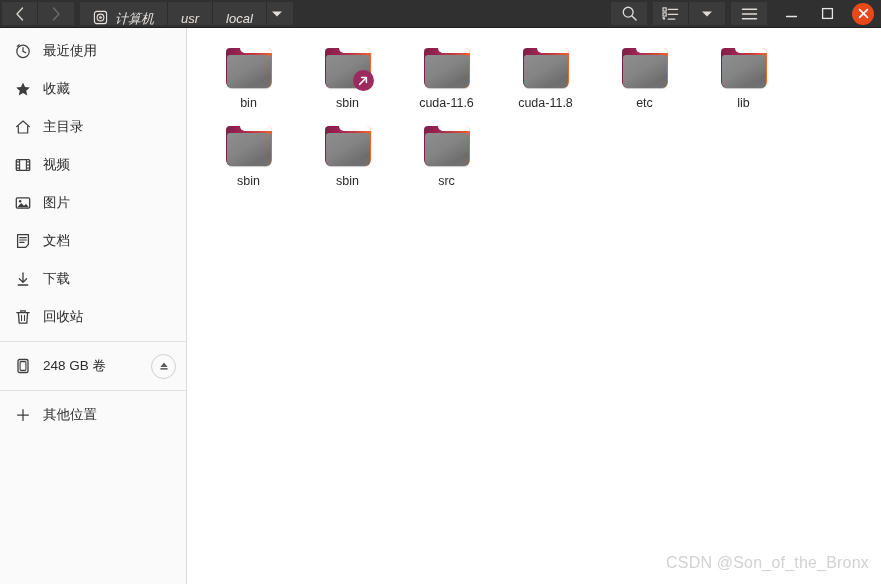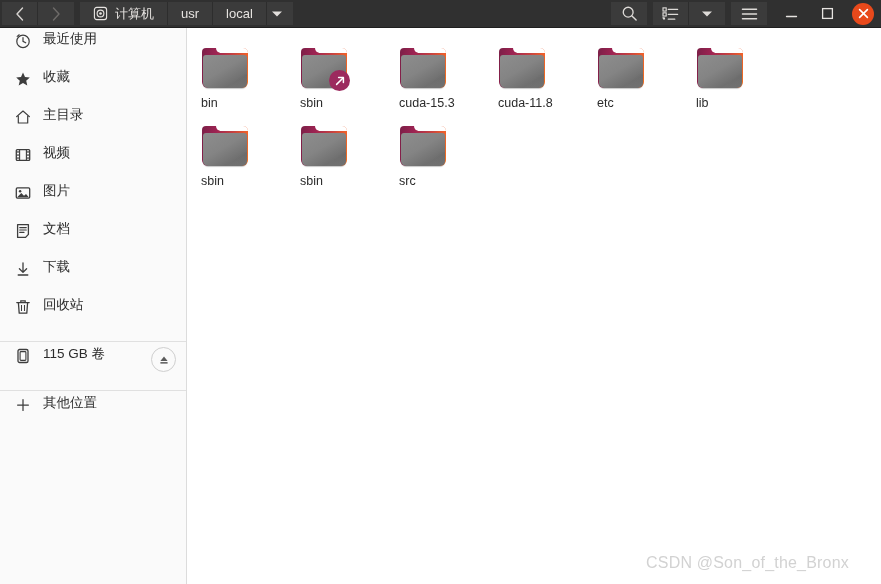--- a/index.html
+++ b/index.html
@@ -60,25 +60,26 @@
   .crumbs {
     display: flex;
     align-items: stretch;
   }
 
   .crumb {
     background: #3b3b3b;
     color: #e6e3e0;
     font-size: 13px;
     display: flex;
-    align-items: center;
+    align-items: flex-end;
     gap: 7px;
     padding: 0 13px;
     border-right: 1px solid #2d2d2d;
     white-space: nowrap;
+    font-style: italic;
   }
   .crumb:last-child { border-right: none; }
   .crumb .crumb-label { line-height: 1; position: relative; top: 0px; }
   .crumb-icon { display: flex; align-items: center; }
 
   .crumb-caret {
     background: #3b3b3b;
     display: flex;
     align-items: center;
     justify-content: center;
@@ -145,20 +146,21 @@
     background: #fafafa;
     border-right: 1px solid #dcdcdc;
     padding-top: 4px;
     display: flex;
     flex-direction: column;
   }
 
   .side-item {
     height: 38px;
     display: flex;
+    align-items: center;
     padding: 0 10px 0 14px;
     gap: 12px;
     color: #2c2c2c;
     font-size: 13.5px;
   }
   .side-icon {
     width: 17px;
     height: 17px;
     display: flex;
     align-items: center;
@@ -200,21 +202,21 @@
     align-content: flex-start;
     padding: 12px 6px 0 12px;
     gap: 0px;
   }
 
   .file-item {
     width: 99px;
     padding: 6px 2px 8px 2px;
     display: flex;
     flex-direction: column;
-    align-items: flex-start;
+    align-items: center;
     gap: 6px;
   }
 
   .folder {
     position: relative;
     width: 48px;
     height: 44px;
   }
   
   .folder .back {
@@ -287,21 +289,21 @@
     text-align: center;
     line-height: 1.15;
     max-width: 96px;
     white-space: nowrap;
     overflow: hidden;
     text-overflow: ellipsis;
   }
 
   .watermark {
     position: absolute;
-    right: 32px;
+    right: 12px;
     bottom: 12px;
     font-size: 16px;
     color: #d2d2d2;
     letter-spacing: 0.2px;
     white-space: nowrap;
     user-select: none;
   }
 </style>
 </head>
 <body>
@@ -507,21 +509,21 @@
 
       <div class="side-sep"></div>
 
       <div class="side-item">
         <span class="side-icon">
           <svg width="16" height="16" viewBox="0 0 16 16">
             <rect x="3" y="1.5" width="10" height="13" rx="1.6" fill="none" stroke="currentColor" stroke-width="1.3"></rect>
             <rect x="5.1" y="3.6" width="5.8" height="8.8" rx="0.8" fill="none" stroke="currentColor" stroke-width="1.1"></rect>
           </svg>
         </span>
-        <span class="side-label">115 GB 卷</span>
+        <span class="side-label">248 GB 卷</span>
         <span class="eject">
           <svg width="12" height="12" viewBox="0 0 12 12">
             <path d="M6 2.6 L9.6 7 H2.4 Z" fill="currentColor"></path>
             <rect x="2.4" y="8.1" width="7.2" height="1.5" fill="currentColor"></rect>
           </svg>
         </span>
       </div>
 
       <div class="side-sep"></div>
 
@@ -563,21 +565,21 @@
           </div>
           <div class="file-label">sbin</div>
         </div>
 
         <div class="file-item">
           <div class="folder">
             <div class="back"></div>
               <div class="notch"></div>
               <div class="front"></div>
           </div>
-          <div class="file-label">cuda-15.3</div>
+          <div class="file-label">cuda-11.6</div>
         </div>
 
         <div class="file-item">
           <div class="folder">
             <div class="back"></div>
               <div class="notch"></div>
               <div class="front"></div>
           </div>
           <div class="file-label">cuda-11.8</div>
         </div>

